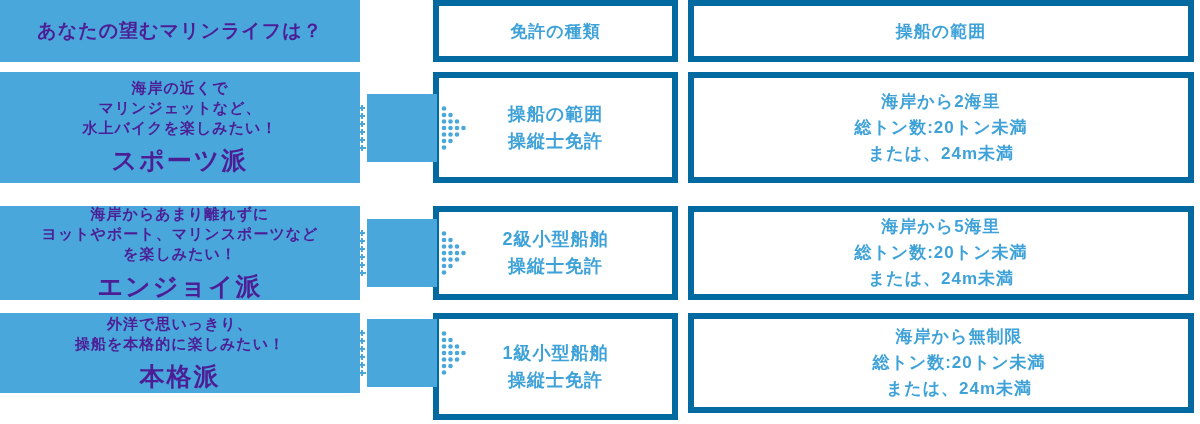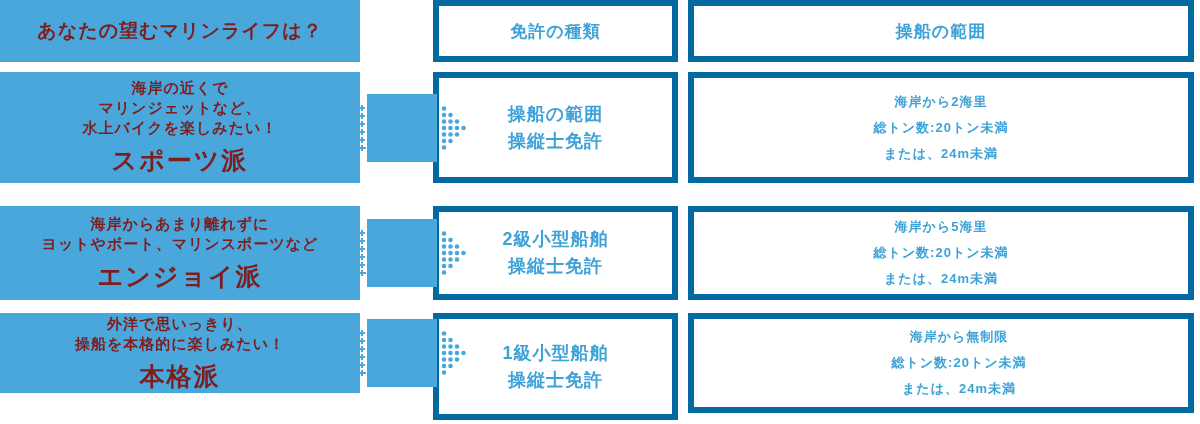--- a/index.html
+++ b/index.html
@@ -2,21 +2,21 @@
 <html><head>
 <meta charset="utf-8">
 <style>
   * { margin:0; padding:0; box-sizing:border-box; }
   html,body { background:#ffffff; }
   .canvas {
     position:relative; width:1200px; height:424px; background:#ffffff;
     font-family:"Liberation Sans","DejaVu Sans",sans-serif; overflow:hidden;
   }
   .box-blue {
-    background:#4AA7DB; color:#7f1d1d;
+    background:#4AA7DB; color:#4c1d95;
     display:flex; flex-direction:column; justify-content:center; align-items:center;
     text-align:center;
   }
   .box-white {
     background:#ffffff; border:6px solid #0369a1; color:#3EA2D8;
     display:flex; flex-direction:column; justify-content:center; align-items:center;
     text-align:center;
   }
   
   .hdr-left  { position:absolute; left:0;   top:0; width:360px; height:62px;
@@ -36,21 +36,21 @@
   .category  { font-size:25px; font-weight:bold; letter-spacing:2px; margin-top:6px; }
 
   .cross-pattern { position:absolute; left:357px; top:50%; transform:translateY(-50%); z-index:2; }
   .connector { position:absolute; left:367px; top:50%; transform:translateY(-50%);
                width:70px; height:68px; background:#4AA7DB; z-index:1; }
   .dotted-arrow { position:absolute; left:440px; top:50%; transform:translateY(-50%); z-index:2; }
 
   .cell-mid  { position:absolute; left:433px; top:0; width:245px; height:100%;
                font-size:18px; font-weight:bold; line-height:27px; letter-spacing:1px; }
   .cell-right{ position:absolute; left:688px; top:0; width:506px; height:100%;
-               font-size:13px; font-weight:bold; line-height:26px; letter-spacing:1px; }
+               font-size:17px; font-weight:bold; line-height:26px; letter-spacing:1px; }
   
   .row3 .cell-mid   { height:107px; }
   .row3 .cell-right { height:100px;padding-left:36px; }
 </style>
 </head>
 <body>
 
 <div class="canvas">
 
   <div class="hdr-left box-blue">
@@ -109,20 +109,21 @@
       <div>海岸から2海里</div>
       <div>総トン数:20トン未満</div>
       <div>または、24m未満</div>
     </div>
   </div>
 
   <div class="row row2">
     <div class="cell-left box-blue">
       <div class="desc-line">海岸からあまり離れずに</div>
       <div class="desc-line">ヨットやボート、マリンスポーツなど</div>
+      <div class="desc-line">を楽しみたい！</div>
       <div class="category">エンジョイ派</div>
     </div>
     <svg class="cross-pattern" width="10" height="48" viewBox="0 0 10 48">
       <g stroke="#4AA7DB" stroke-width="2" fill="none">
         <path d="M5 1v6 M2 4h6"></path>
           <path d="M5 9v6 M2 12h6"></path>
           <path d="M5 17v6 M2 20h6"></path>
         <path d="M5 25v6 M2 28h6"></path>
           <path d="M5 33v6 M2 36h6"></path>
           <path d="M5 41v6 M1 44h8"></path>

